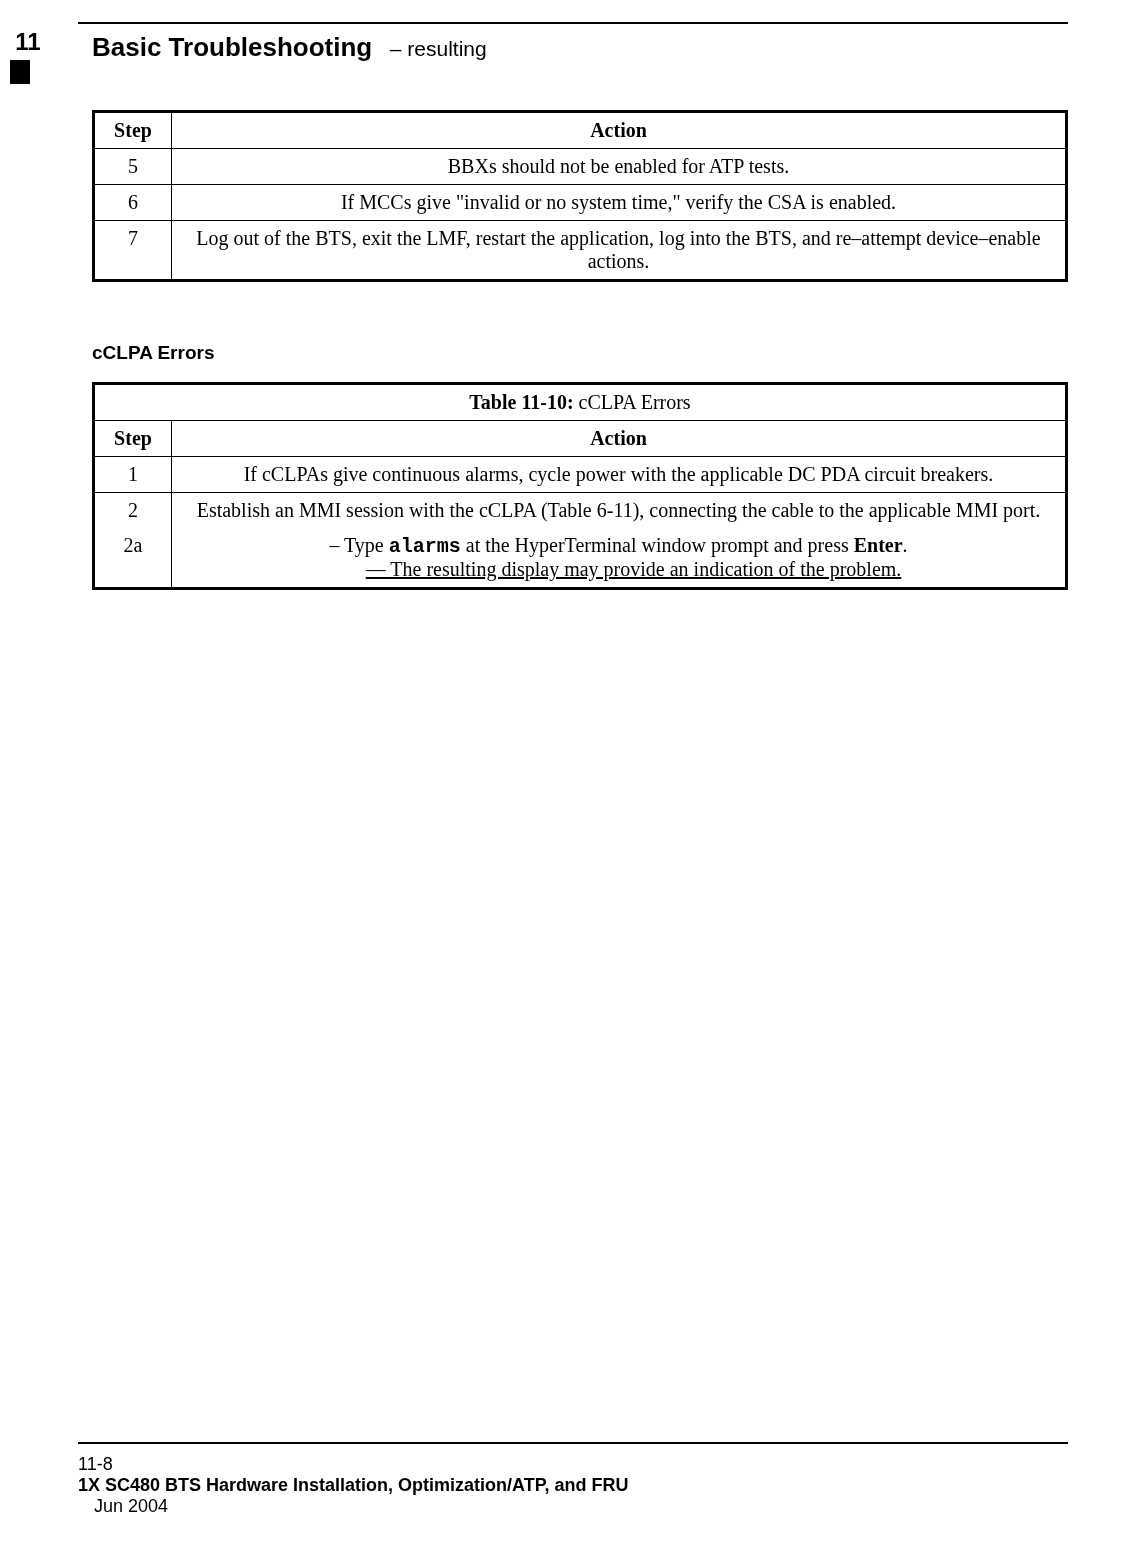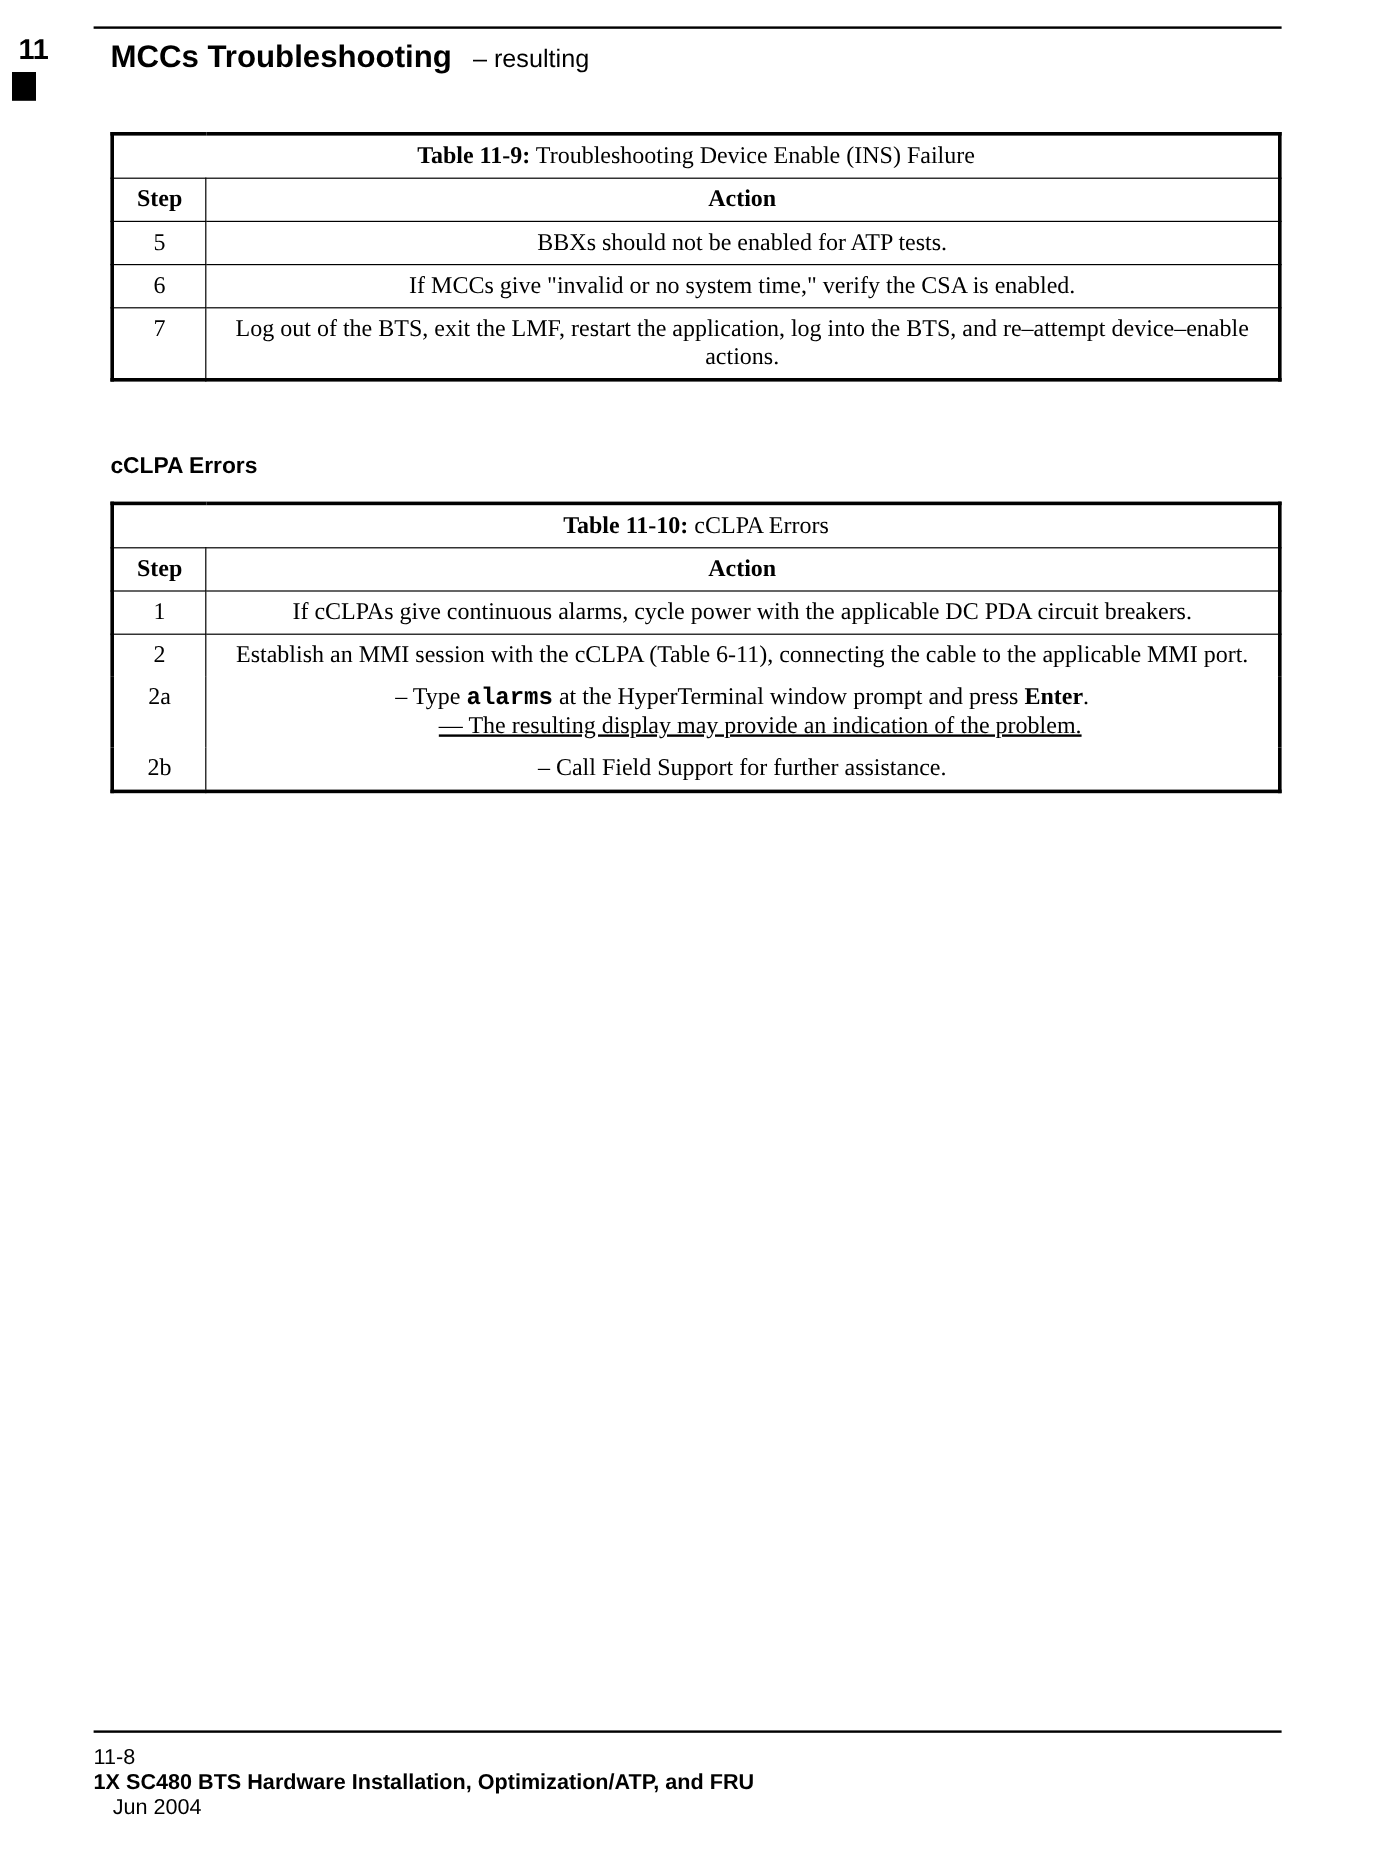--- a/index.html
+++ b/index.html
@@ -151,33 +151,28 @@
 <body>
 
 <div class="chapter-tab">
   <div class="num">11</div>
   <div class="black-block"></div>
 </div>
 
 <div class="top-rule"></div>
 
 <div class="running-head">
-  <span class="title">MCCs Troubleshooting</span>
+  <span class="title">Basic Troubleshooting</span>
   <span class="cont">– resulting</span>
 </div>
 
 <div class="content">
 
   <table class="trouble">
     <tbody>
-        <tr class="title-row">
-      <td colspan="2">
-        <span class="tbl-label">Table 11-9:</span><span> Troubleshooting Device Enable (INS) Failure</span>
-      </td>
-    </tr>
     <tr class="header-row">
       <td class="step-col">Step</td>
       <td class="action-col-header">Action</td>
     </tr>
     <tr>
       <td class="step-col">5</td>
       <td>BBXs should not be enabled for ATP tests.</td>
     </tr>
     <tr>
       <td class="step-col">6</td>
@@ -213,26 +208,20 @@
     </tr>
     <tr class="noborder-top noborder-bottom">
       <td class="step-col" style="border-top:none;border-bottom:none">2a</td>
       <td style="border-top:none;border-bottom:none">
         <span class="nested-line indent-1">
           <span>–  Type </span><span class="mono">alarms</span><span> at the HyperTerminal window prompt and press </span><b>Enter</b><span>.</span>
         </span>
         <span class="nested-line indent-2">—   The resulting display may provide an indication of the problem.</span>
       </td>
     </tr>
-    <tr class="noborder-top">
-      <td class="step-col" style="border-top:none">2b</td>
-      <td style="border-top:none">
-        <span class="nested-line indent-1">–  Call Field Support for further assistance.</span>
-      </td>
-    </tr>
   </tbody>
     </table>
 
 </div>
 
 <div class="footer">
   <div class="footer-rule"></div>
   <div class="footer-row">
     <div class="page">11-8</div>
     <div class="doc-title">1X SC480 BTS Hardware Installation, Optimization/ATP, and FRU</div>

